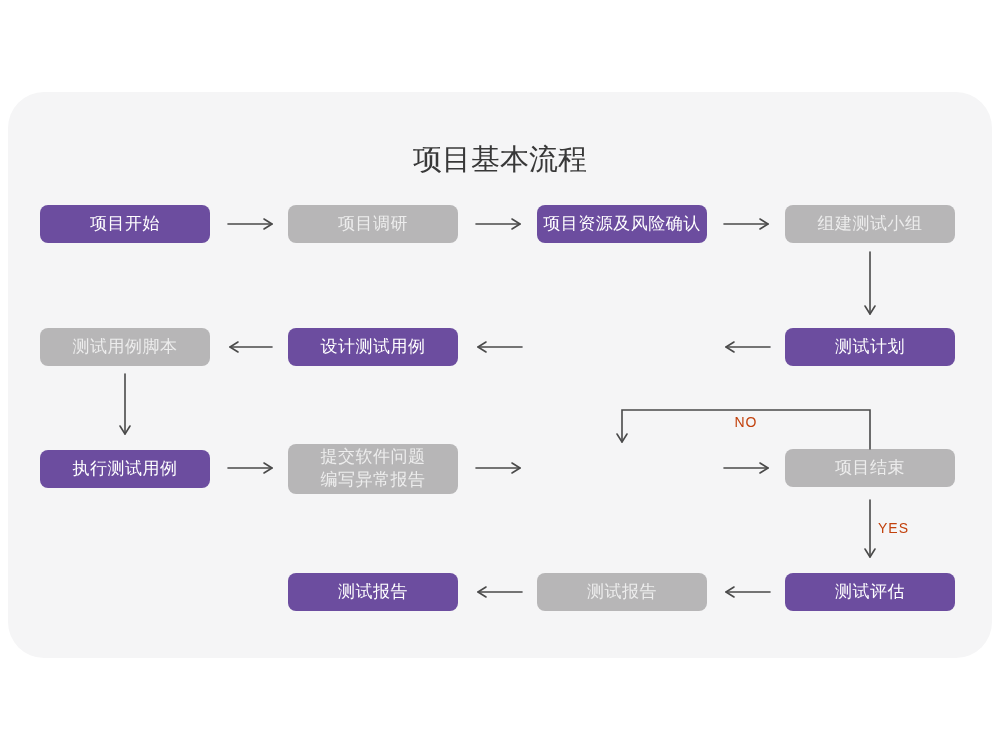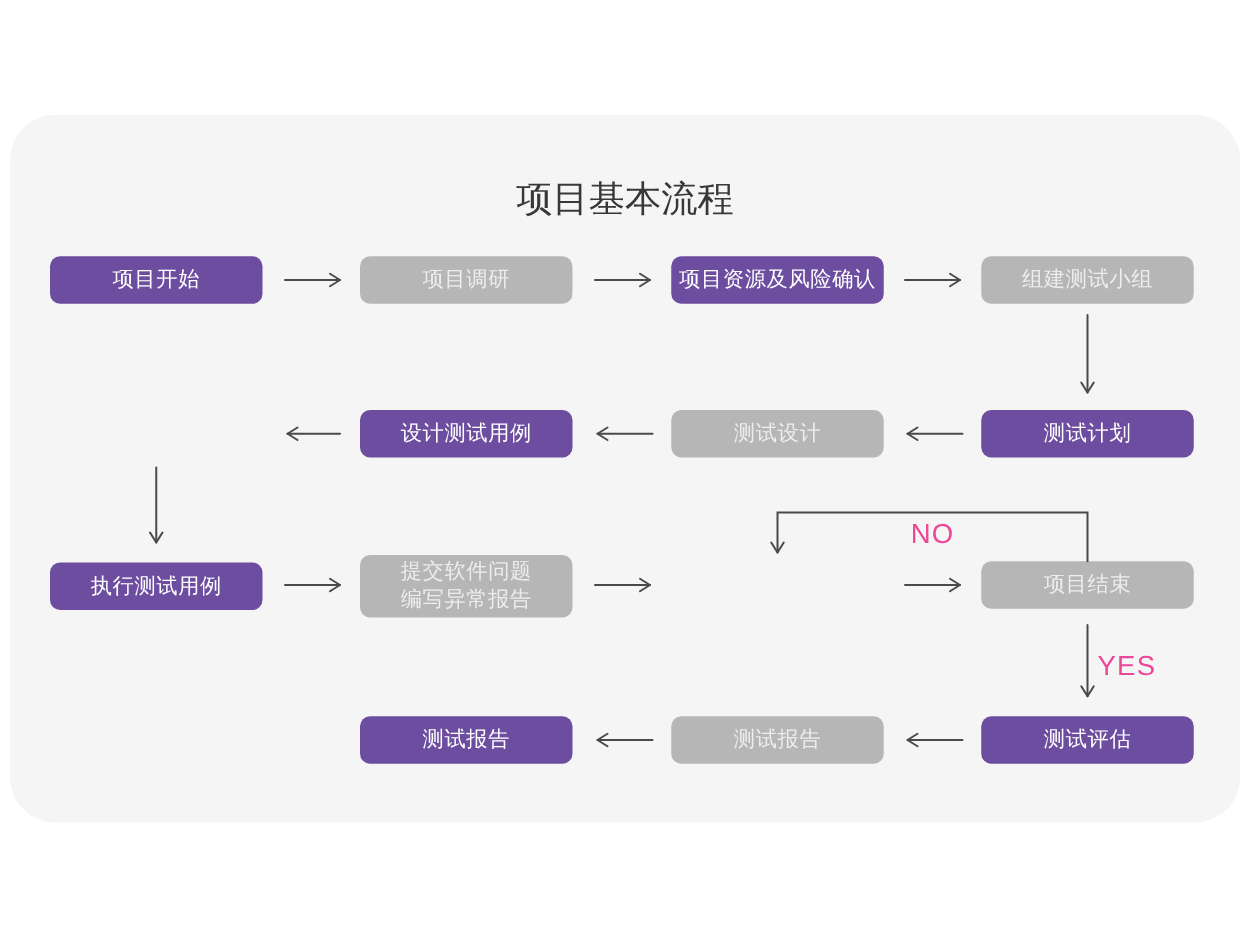--- a/index.html
+++ b/index.html
@@ -19,41 +19,41 @@
   }
   .node {
     position: absolute; display: flex; align-items: center; justify-content: center;
     border-radius: 8px; font-size: 17px; line-height: 1.35; text-align: center;
     white-space: pre-line; letter-spacing: 0.5px;
   }
   .node.primary   { background: #6C4D9F; color: #FFFFFF; }
   .node.secondary { background: #B7B6B7; color: #EDEDED; }
   .arrows { position: absolute; left: 0; top: 0; width: 1000px; height: 750px; }
   .edge-label {
-    position: absolute; font-size: 22px; color: #ec4899; letter-spacing: 1px;
+    position: absolute; font-size: 14px; color: #c2410c; letter-spacing: 1px;
   }
   .edge-label.no  { left: 706px; top: 414px; width: 80px; text-align: center; }
   .edge-label.yes { left: 878px; top: 520px; }
 </style>
 </head>
 <body>
 
 <div class="stage">
 
   <div class="card"></div>
 
   <h1 class="title">项目基本流程</h1>
 
   <div class="node primary" style="left:40px;  top:205px; width:170px; height:38px;">项目开始</div>
   <div class="node secondary" style="left:288px; top:205px; width:170px; height:38px;">项目调研</div>
   <div class="node primary" style="left:537px; top:205px; width:170px; height:38px;">项目资源及风险确认</div>
   <div class="node secondary" style="left:785px; top:205px; width:170px; height:38px;">组建测试小组</div>
 
+  <div class="node secondary" style="left:40px;  top:328px; width:170px; height:38px;">测试用例脚本</div>
   <div class="node primary" style="left:288px; top:328px; width:170px; height:38px;">设计测试用例</div>
-  <div class="node secondary" style="left:537px; top:328px; width:170px; height:38px;">测试设计</div>
   <div class="node primary" style="left:785px; top:328px; width:170px; height:38px;">测试计划</div>
 
   <div class="node primary" style="left:40px;  top:450px; width:170px; height:38px;">执行测试用例</div>
   <div class="node secondary" style="left:288px; top:444px; width:170px; height:50px;">提交软件问题
 编写异常报告</div>
   <div class="node secondary" style="left:785px; top:449px; width:170px; height:38px;">项目结束</div>
 
   <div class="node primary" style="left:288px; top:573px; width:170px; height:38px;">测试报告</div>
   <div class="node secondary" style="left:537px; top:573px; width:170px; height:38px;">测试报告</div>
   <div class="node primary" style="left:785px; top:573px; width:170px; height:38px;">测试评估</div>

